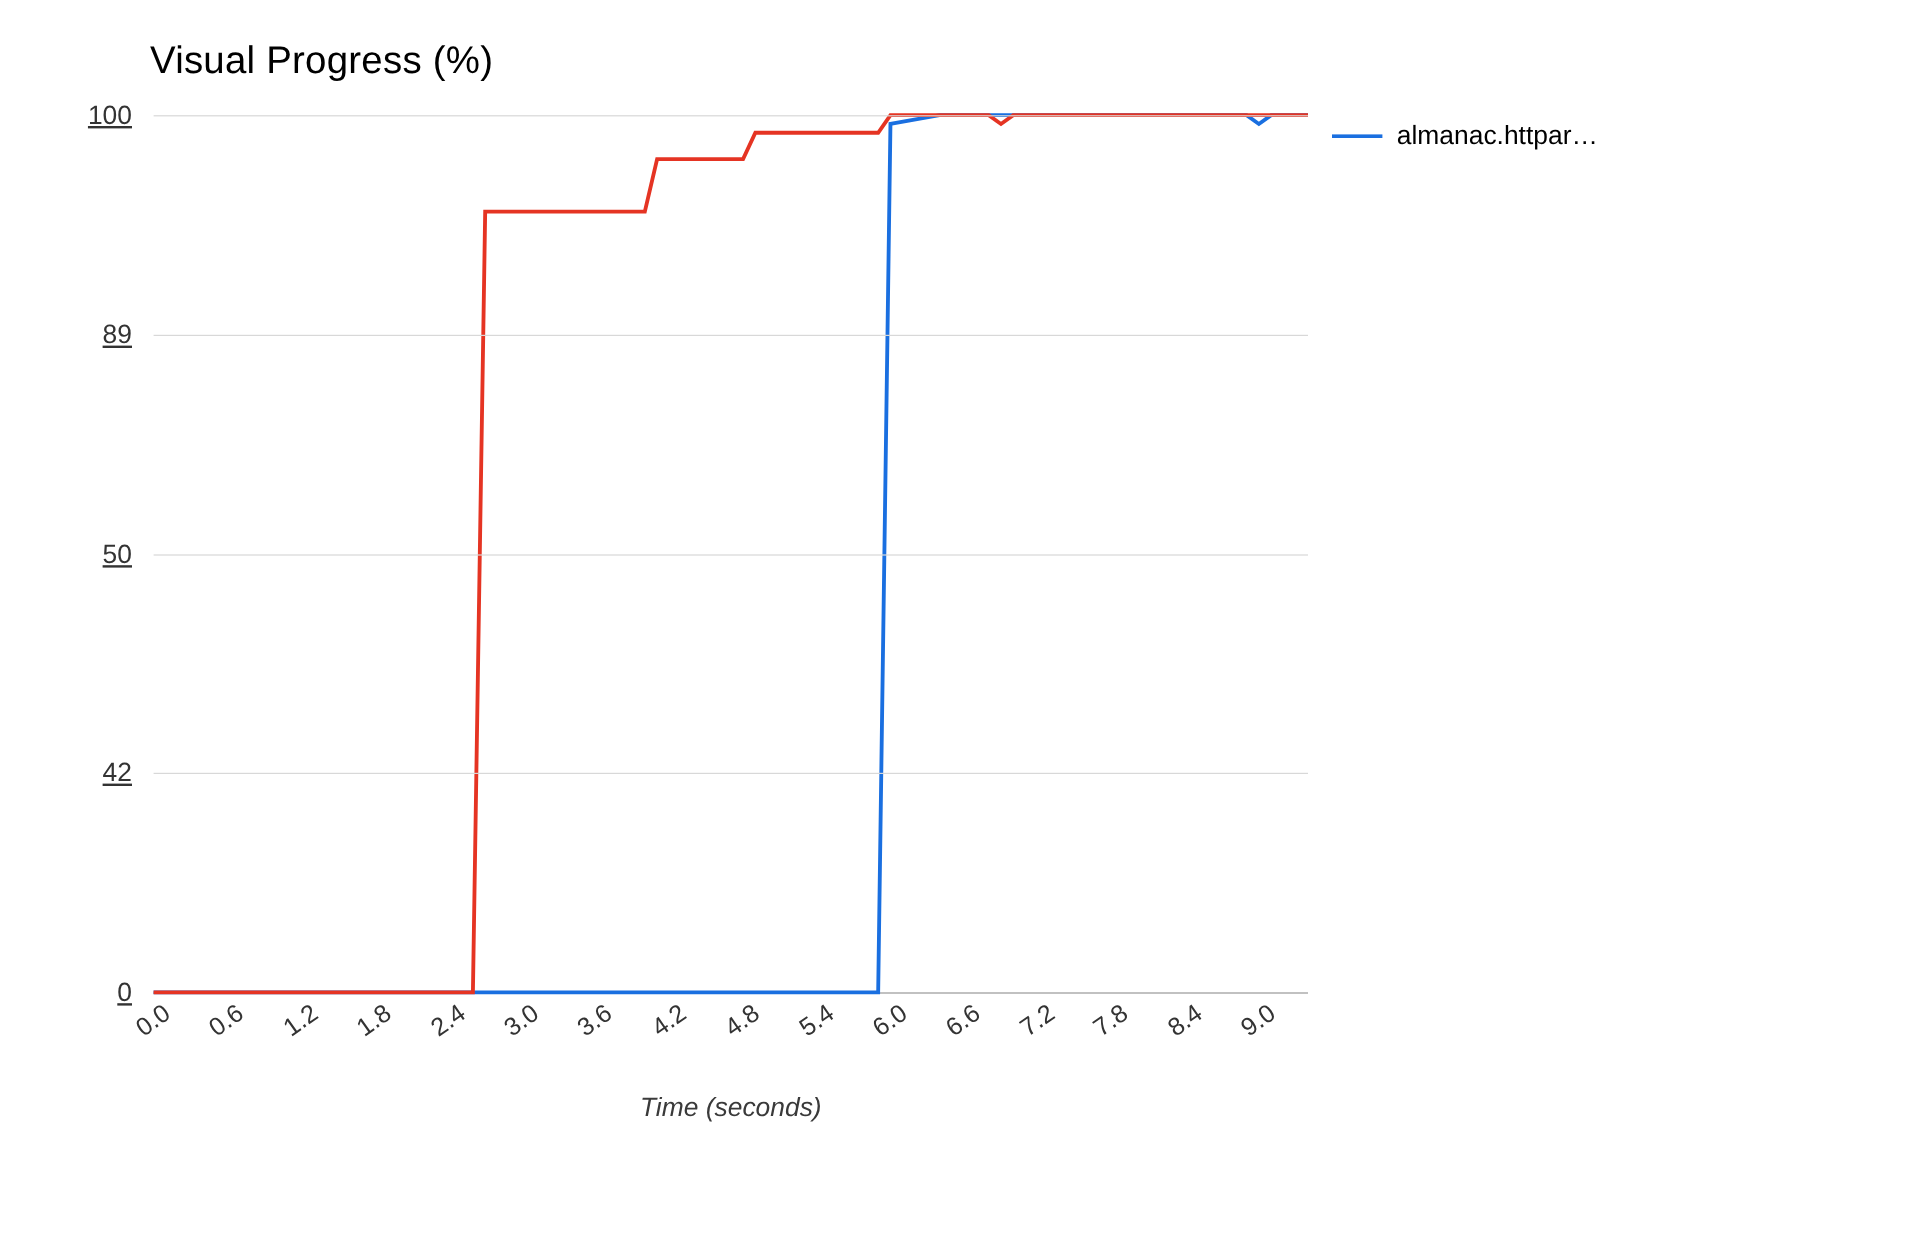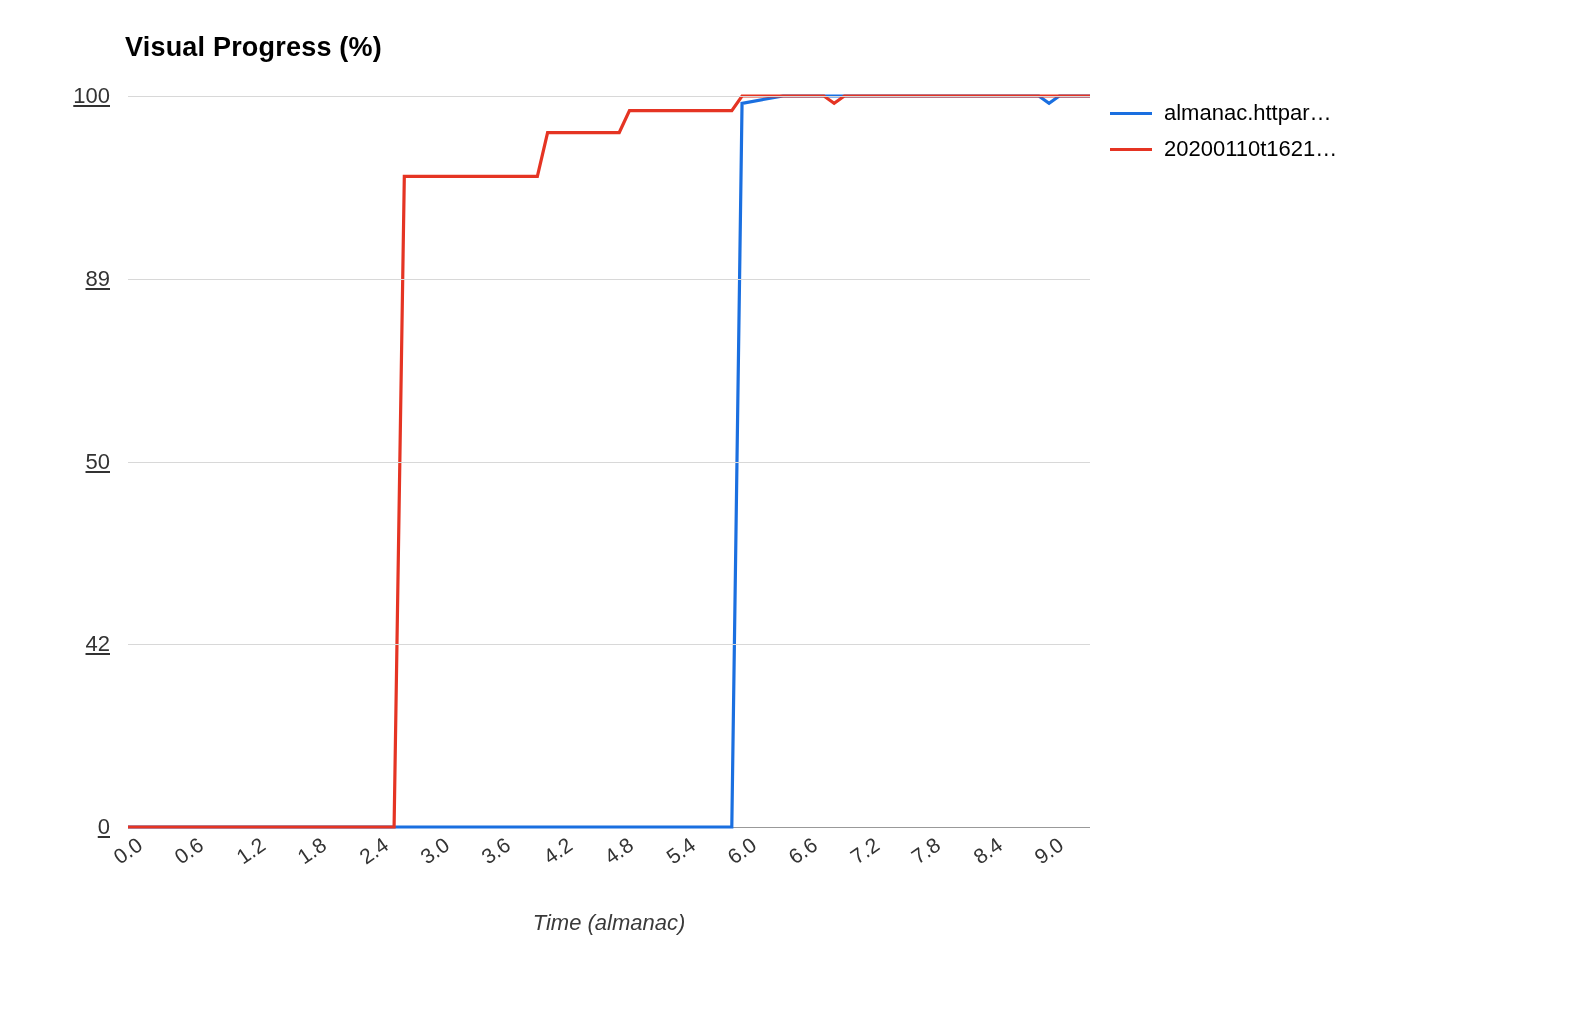--- a/index.html
+++ b/index.html
@@ -14,22 +14,22 @@
   }
   .chart-wrap {
     position: relative;
     width: 1590px;
     height: 1034px;
   }
   .title {
     position: absolute;
     left: 125px;
     top: 32px;
-    font-weight: 700;
-    font-size: 27px;
+    font-weight: 400;
+    font-size: 32px;
     letter-spacing: 0.2px;
   }
   .plot {
     position: absolute;
     left: 128px;
     top: 96px;
     width: 962px;
     height: 731px;
     border-bottom: 1.5px solid #999;
   }
@@ -138,26 +138,22 @@
       <div class="xlab" style="left: 491.234px;">4.8</div>
       <div class="xlab" style="left: 552.638px;">5.4</div>
       <div class="xlab" style="left: 614.043px;">6.0</div>
       <div class="xlab" style="left: 675.447px;">6.6</div>
       <div class="xlab" style="left: 736.851px;">7.2</div>
       <div class="xlab" style="left: 798.255px;">7.8</div>
       <div class="xlab" style="left: 859.66px;">8.4</div>
       <div class="xlab" style="left: 921.064px;">9.0</div>
     </div>
 
-  <div class="xaxis-title">Time (almanac)</div>
+  <div class="xaxis-title">Time (seconds)</div>
 
   <div class="legend">
     <div class="legend-row">
       <div class="legend-swatch" id="sw0" style="border-top-color: rgb(26, 111, 224);"></div>
       <div class="legend-label">almanac.httpar…</div>
     </div>
-    <div class="legend-row">
-      <div class="legend-swatch" id="sw1" style="border-top-color: rgb(229, 52, 35);"></div>
-      <div class="legend-label">20200110t1621…</div>
-    </div>
   </div>
 
 </div>
 
 </body></html>

